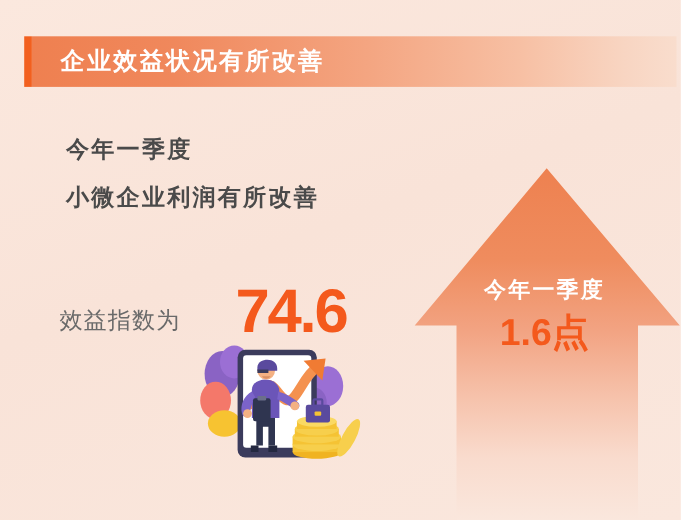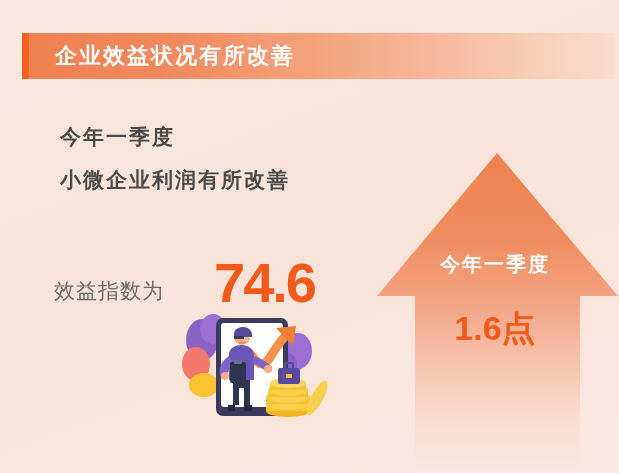--- a/index.html
+++ b/index.html
@@ -129,21 +129,21 @@
   }
   #arrow-caption {
     color: #ffffff;
     font-size: 20px;
     font-weight: bold;
     letter-spacing: 2px;
     line-height: 1;
     white-space: nowrap;
   }
   #arrow-delta {
-    margin-top: 37px;
+    margin-top: 12px;
     color: #f4591c;
     font-size: 34px;
     font-weight: bold;
     letter-spacing: 0px;
     line-height: 1;
     white-space: nowrap;
   }
 
   
   #illustration {

